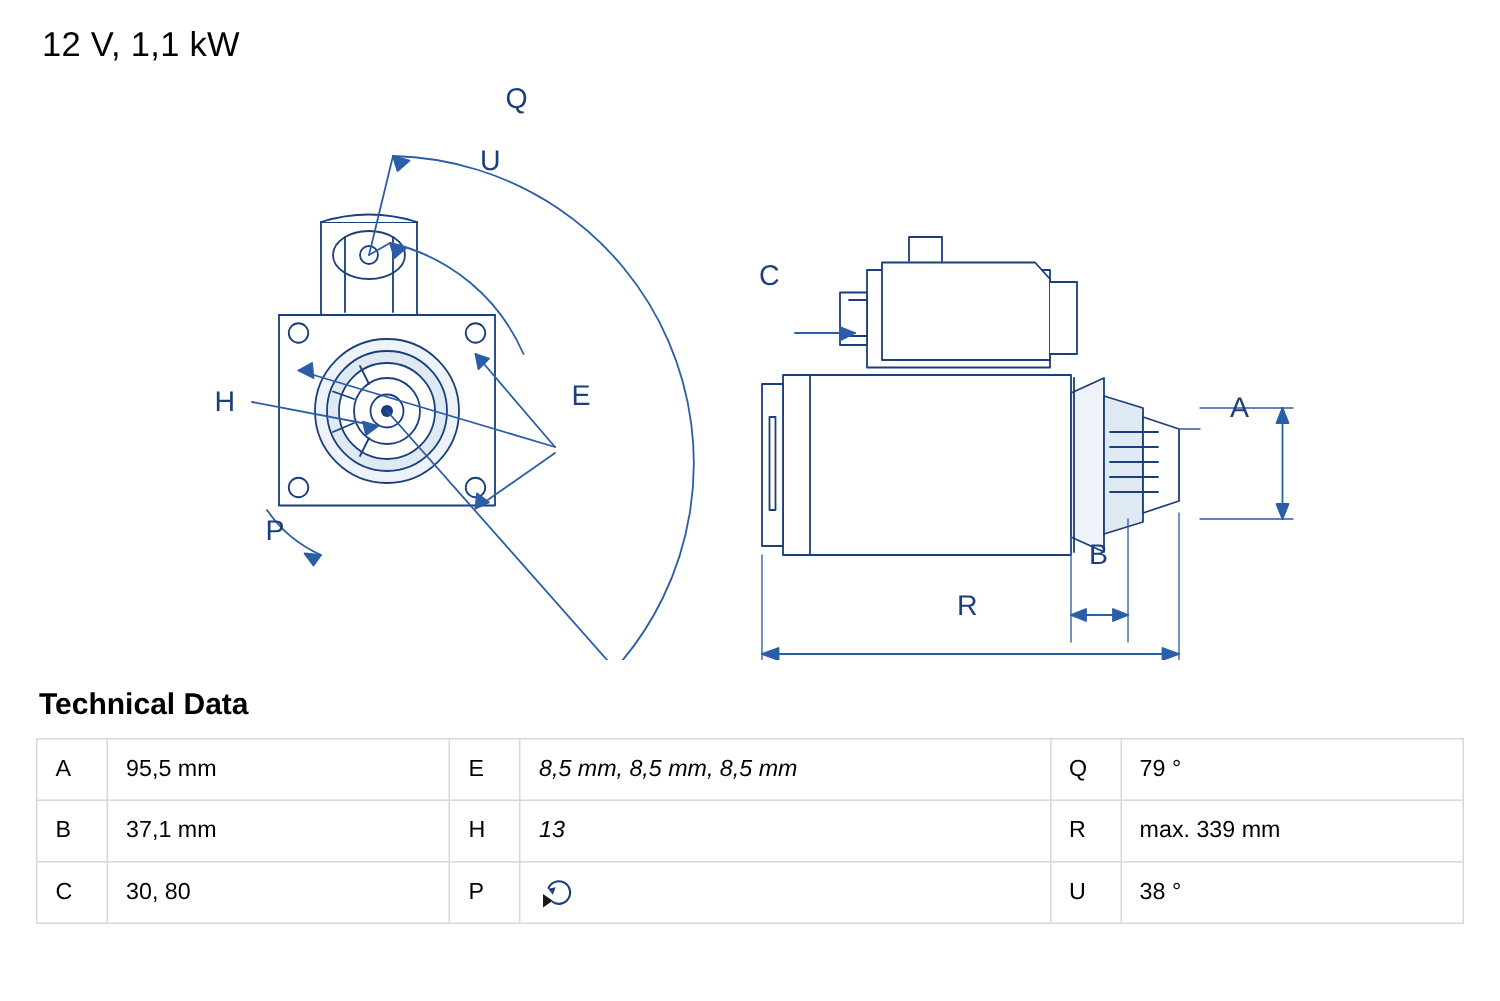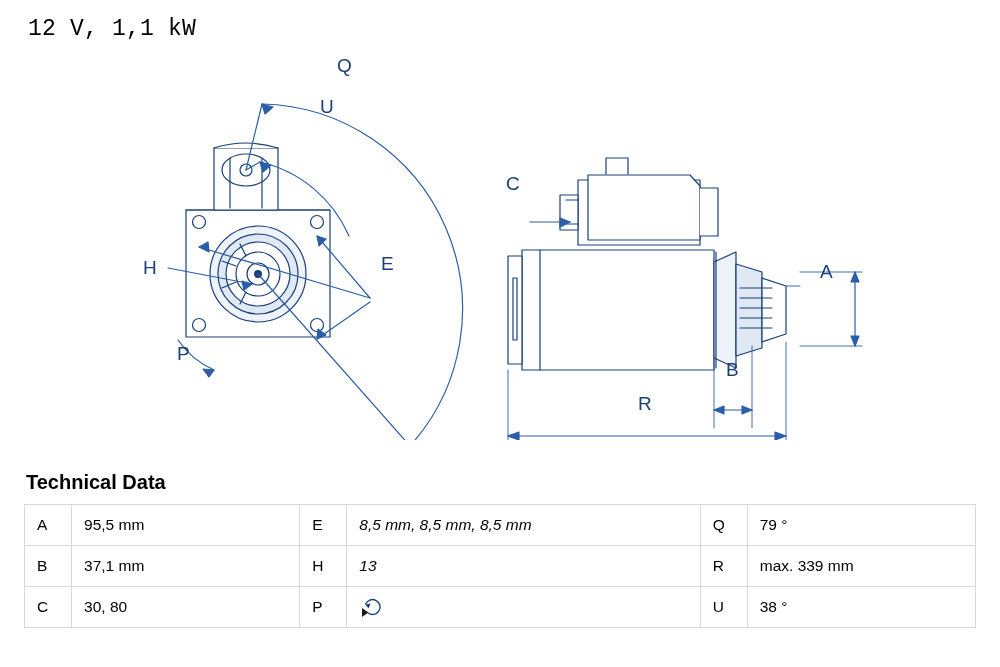--- a/index.html
+++ b/index.html
@@ -21,39 +21,38 @@
     height: 667px;
   }
   .title {
     position: absolute;
     left: 28px;
     top: 16px;
     font-size: 23px;
     font-weight: 400;
     letter-spacing: 0.2px;
     color: #000;
-    font-family: Liberation Mono, monospace;
   }
   .drawing {
     position: absolute;
     left: 0;
     top: 40px;
     width: 1000px;
     height: 400px;
   }
   .tech-section {
     position: absolute;
     left: 24px;
     top: 455px;
     width: 952px;
   }
   .tech-title {
     font-size: 20px;
     font-weight: bold;
-    margin: 16px 0 10px 2px;
+    margin: 4px 0 10px 2px;
     color: #000;
   }
   table.tech {
     border-collapse: collapse;
     width: 952px;
     font-size: 15.5px;
   }
   table.tech td {
     border: 1px solid #d8d8d8;
     padding: 9px 10px 9px 12px;

